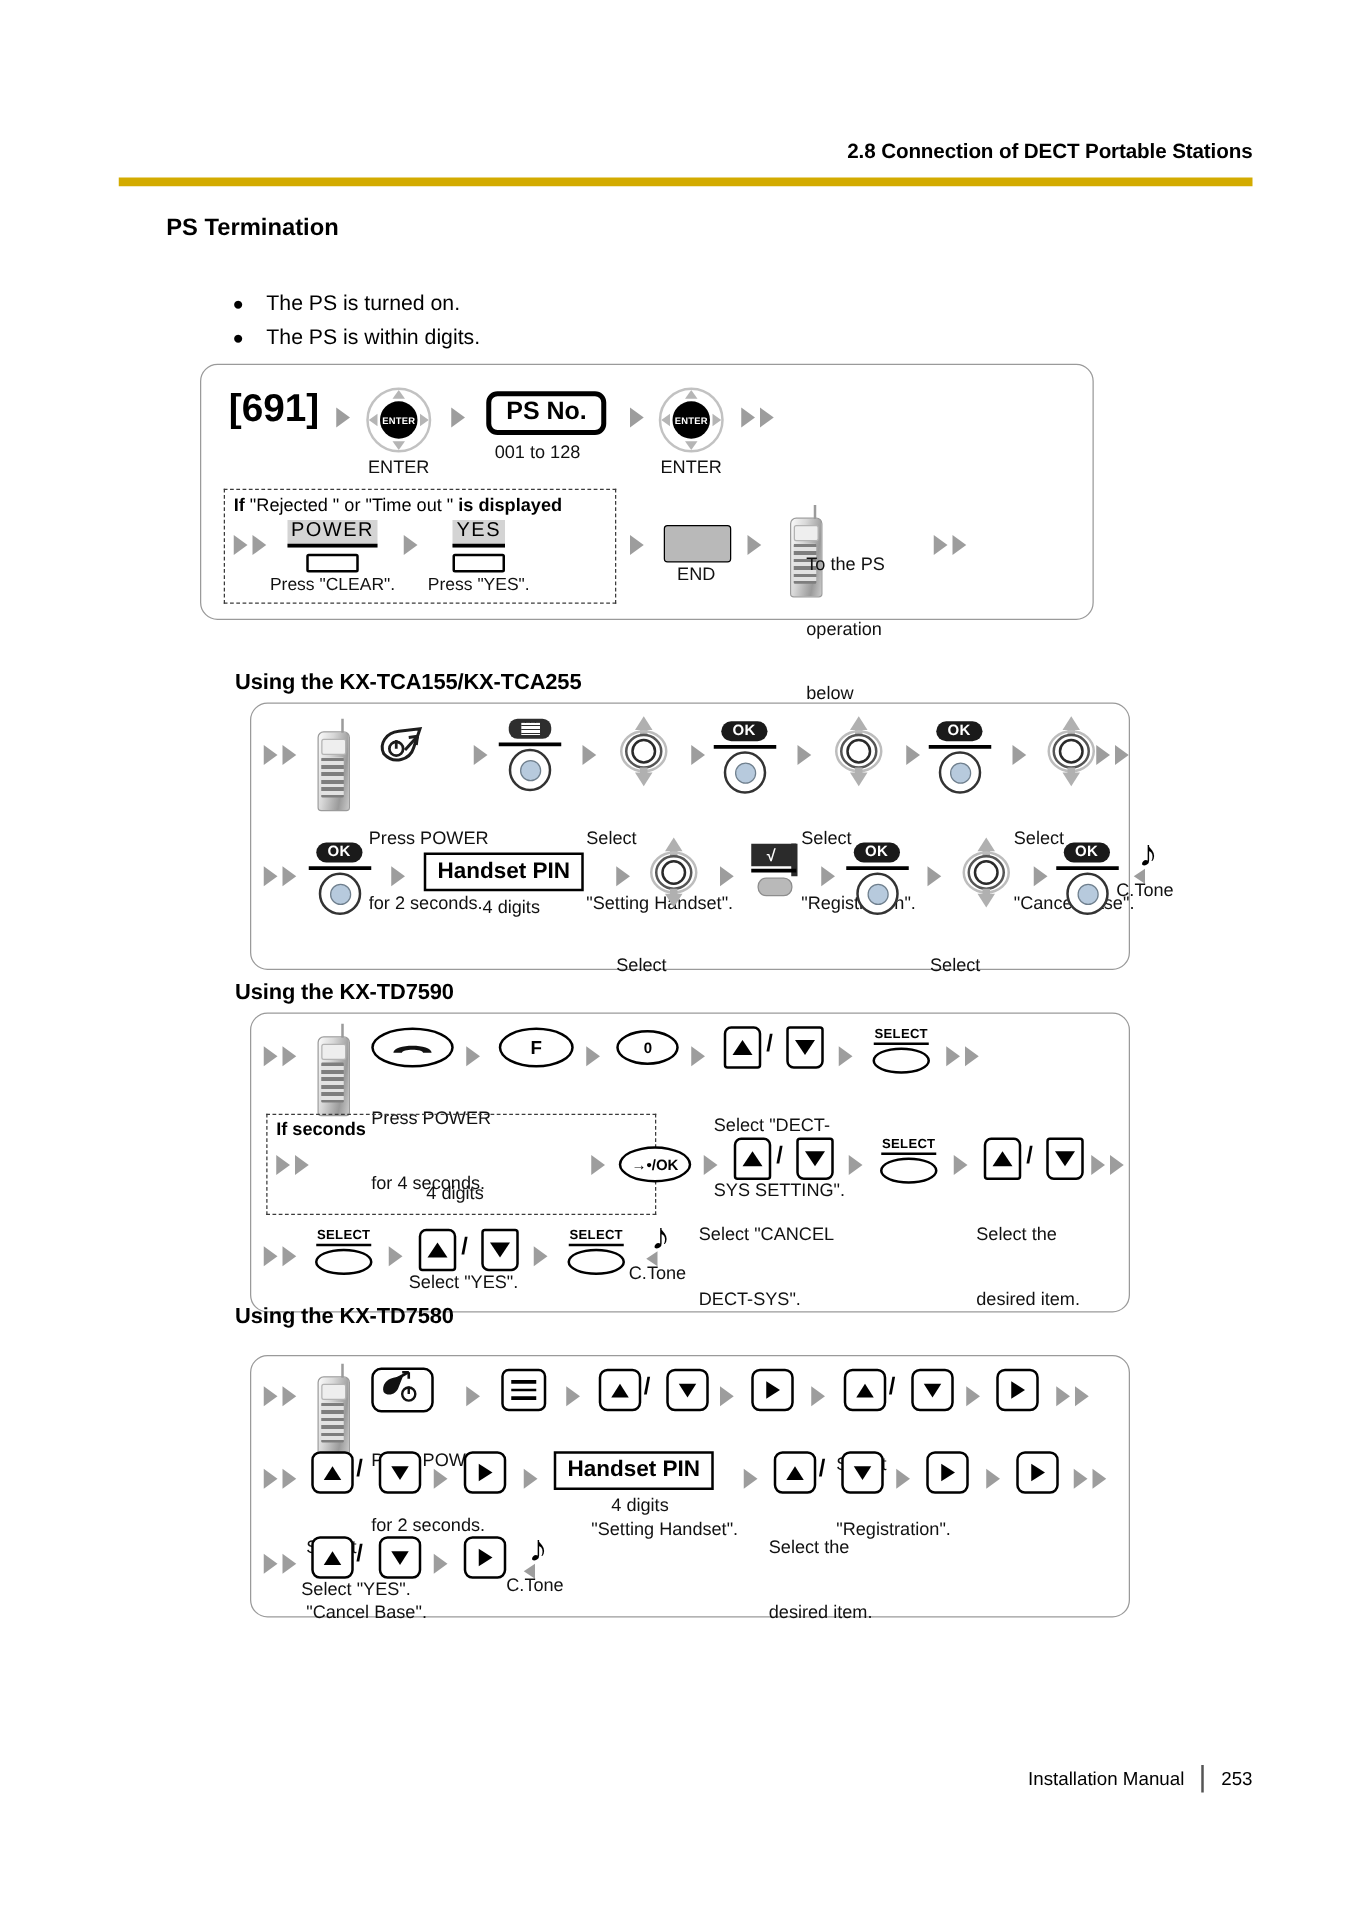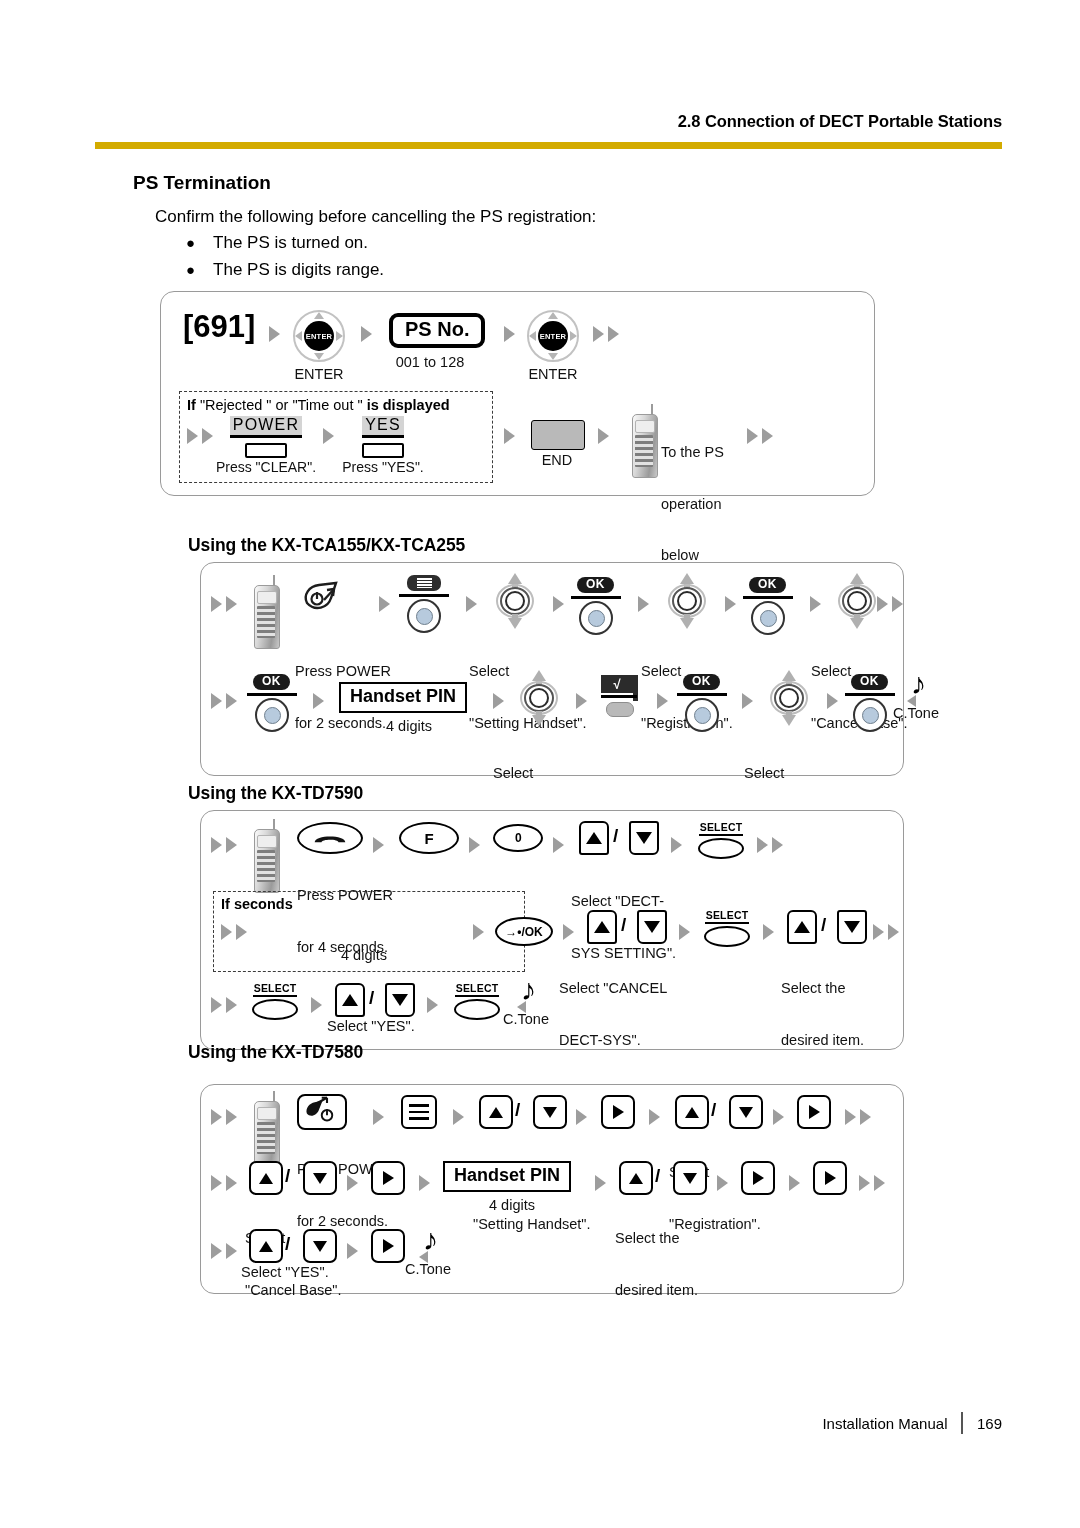--- a/index.html
+++ b/index.html
@@ -499,29 +499,28 @@
 </style>
 </head>
 <body>
 
 <div class="page">
 
   <div class="header-title">2.8 Connection of DECT Portable Stations</div>
   <div class="header-rule"></div>
 
   <div class="h-section">PS Termination</div>
-  <div class="intro">Confirm the following before cancelling the PS registration:</div>
 
   <div class="bullet-row b1">
     <span class="bullet-dot">●</span>
     <span>The PS is turned on.</span>
   </div>
   <div class="bullet-row b2">
     <span class="bullet-dot">●</span>
-    <span>The PS is digits range.</span>
+    <span>The PS is within digits.</span>
   </div>
 
   <div class="flowbox" style="left:160px; top:291px; width:713px; height:203px;">
 
     <div class="code691" style="left:22px; top:17px;">[691]</div>
 
     <div class="arrow" style="left:108px; top:34px;"></div>
 
     <div class="nav-key" style="left:132px; top:18px;">
       <div class="nav-ring"></div>
@@ -585,21 +584,21 @@
 
     <div class="arrow" style="left:437px; top:136px;"></div>
 
     <div class="handset" style="left:468px; top:112px;">
       <div class="ant"></div>
       <div class="body"></div>
       <div class="screen"></div>
       <div class="keys"></div>
     </div>
 
-    <div class="cap" style="left:500px; top:118px;">
+    <div class="cap" style="left:484px; top:118px;">
       <div>To the PS</div>
       <div>operation</div>
       <div>below</div>
     </div>
 
     <div class="arrow" style="left:586px; top:136px;"></div>
     <div class="arrow" style="left:601px; top:136px;"></div>
   </div>
 
   <div class="h-sub2" style="top:535px;">Using the KX-TCA155/KX-TCA255</div>
@@ -1067,16 +1066,16 @@
     </div>
 
     <div class="note" style="left:222px; top:140px;">♪</div>
     <div class="note-arrow" style="left:218px; top:166px;"></div>
     <div class="cap" style="left:204px; top:176px;">C.Tone</div>
   </div>
 
   <div class="footer">
     <span>Installation Manual</span>
     <span class="bar"></span>
-    <span>169</span>
+    <span>253</span>
   </div>
 
 </div>
 
 </body></html>

